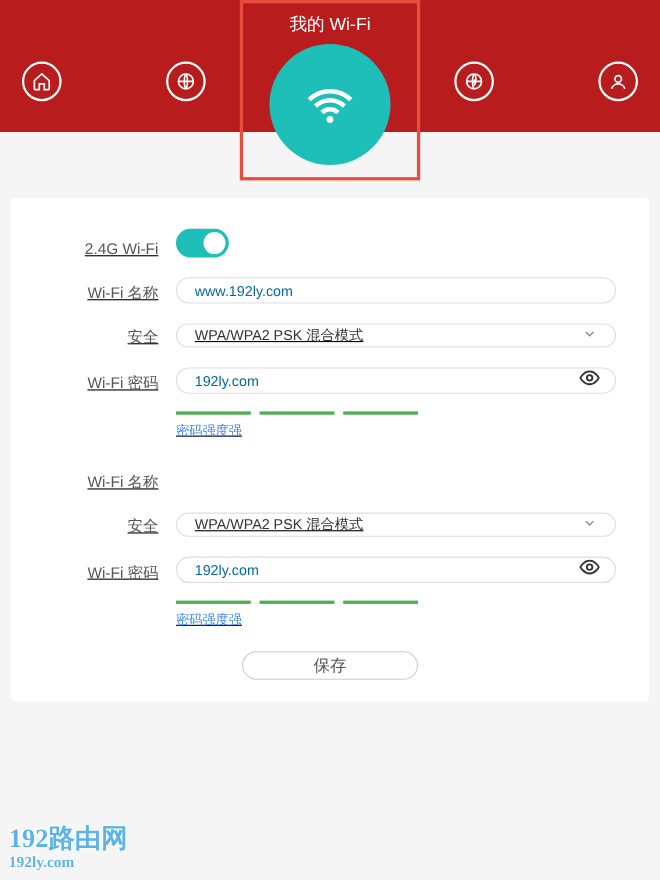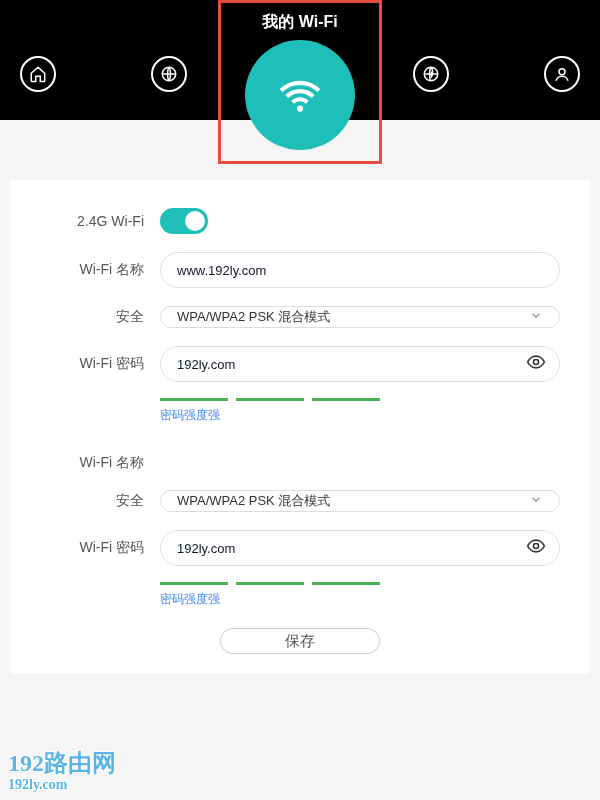--- a/index.html
+++ b/index.html
@@ -1,39 +1,39 @@
 <!DOCTYPE html>
 <html><head>
   <meta charset="utf-8">
   <style>
     * { margin: 0; padding: 0; box-sizing: border-box; }
     body { font-family: "Microsoft YaHei", Arial, sans-serif; background: #f5f5f5; width: 600px; height: 800px; overflow: hidden; position: relative; }
     
-    .header { background: #000000; height: 120px; position: relative; font-weight: bold; }
+    .header { background: #b91c1c; height: 120px; position: relative; }
     .header-title { color: white; text-align: center; padding-top: 12px; font-size: 16px; }
     .nav-icons { position: absolute; bottom: 28px; width: 100%; display: flex; justify-content: space-between; padding: 0 20px; }
     .nav-icon { width: 36px; height: 36px; border: 2px solid white; border-radius: 50%; display: flex; align-items: center; justify-content: center; color: white; cursor: pointer; }
     .nav-icon svg { width: 18px; height: 18px; stroke: white; fill: none; stroke-width: 2; }
     .nav-spacer { width: 36px; }
     
     .wifi-hero { position: absolute; top: 40px; left: 50%; transform: translateX(-50%); width: 110px; height: 110px; background: #1dbfb8; border-radius: 50%; display: flex; align-items: center; justify-content: center; z-index: 2; }
     .wifi-hero svg { width: 50px; height: 50px; fill: white; }
     
     .highlight-box { position: absolute; top: 0px; left: 218px; width: 164px; height: 164px; border: 3px solid #e74c3c; z-index: 3; pointer-events: none; }
     
     .content-card { background: white; margin: 60px 10px 10px 10px; padding: 28px 30px 20px 30px; border-radius: 4px; }
     
-    .form-row { display: flex; align-items: center; margin-bottom: 18px; }
+    .form-row { display: flex; align-items: flex-end; margin-bottom: 18px; text-decoration: underline; }
     .form-label { width: 120px; text-align: right; color: #555; font-size: 14px; padding-right: 16px; }
     .form-control-wrap { flex: 1; position: relative; }
     
     .toggle { width: 48px; height: 26px; background: #1dbfb8; border-radius: 26px; position: relative; cursor: pointer; }
     .toggle-knob { width: 20px; height: 20px; background: white; border-radius: 50%; position: absolute; top: 3px; right: 3px; }
     
-    .text-input { width: 100%; height: 36px; border: 1px solid #ddd; border-radius: 20px; padding: 0 40px 0 16px; font-size: 13px; color: #0f172a; outline: none; }
+    .text-input { width: 100%; height: 24px; border: 1px solid #ddd; border-radius: 20px; padding: 0 40px 0 16px; font-size: 13px; color: #0369a1; outline: none; }
     
     .select-field { width: 100%; height: 22px; border: 1px solid #ddd; border-radius: 20px; padding: 0 40px 0 16px; font-size: 13px; color: #333; display: flex; align-items: center; position: relative; cursor: pointer; }
     .select-chevron { position: absolute; right: 16px; top: 50%; transform: translateY(-50%); }
     .select-chevron svg { width: 14px; height: 14px; stroke: #888; stroke-width: 2; fill: none; }
     
     .eye-icon { position: absolute; right: 14px; top: 50%; transform: translateY(-50%); cursor: pointer; }
     .eye-icon svg { width: 20px; height: 20px; stroke: #333; stroke-width: 2; fill: none; }
     
     .strength-bars { display: flex; gap: 8px; margin-top: 10px; margin-bottom: 6px; }
     .strength-bar { flex: 1; height: 3px; background: #4caf50; max-width: 68px; }

